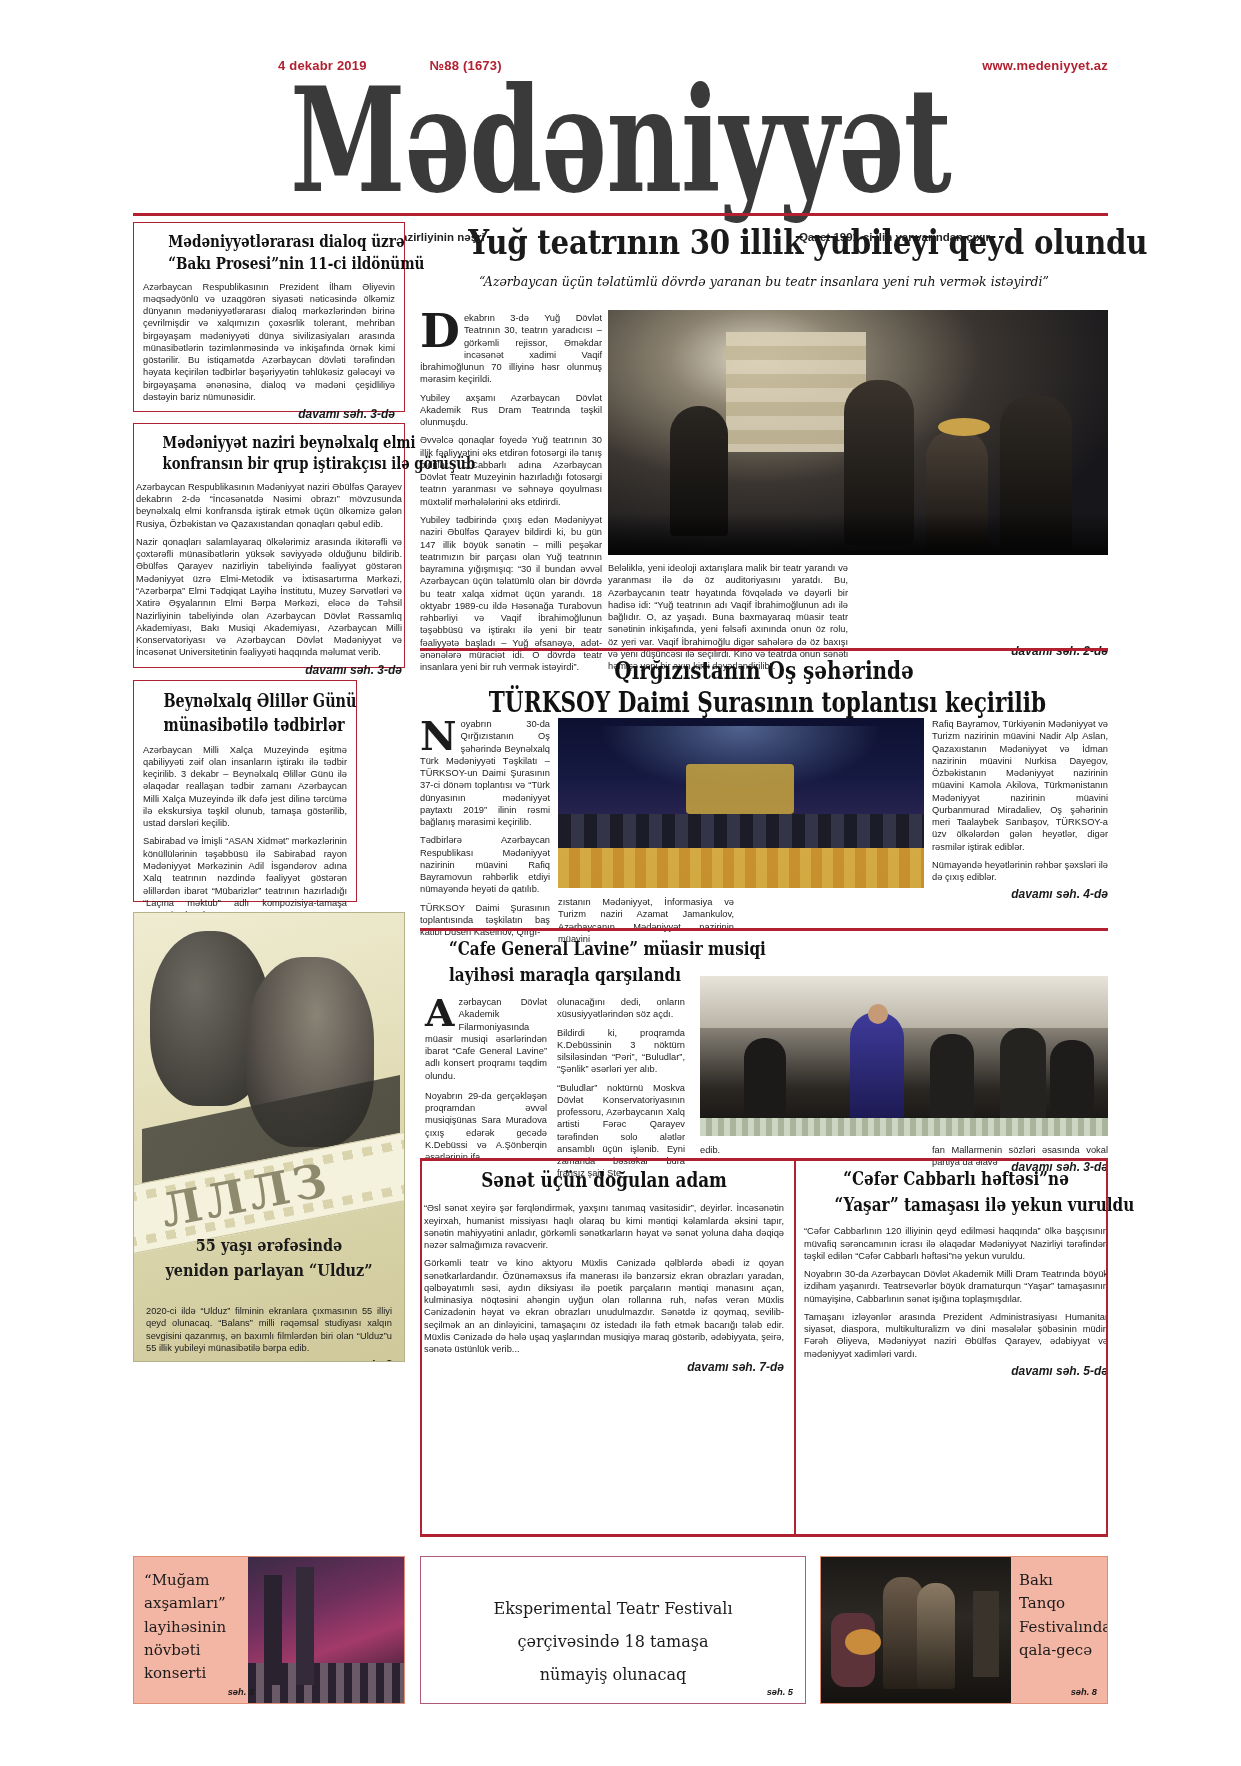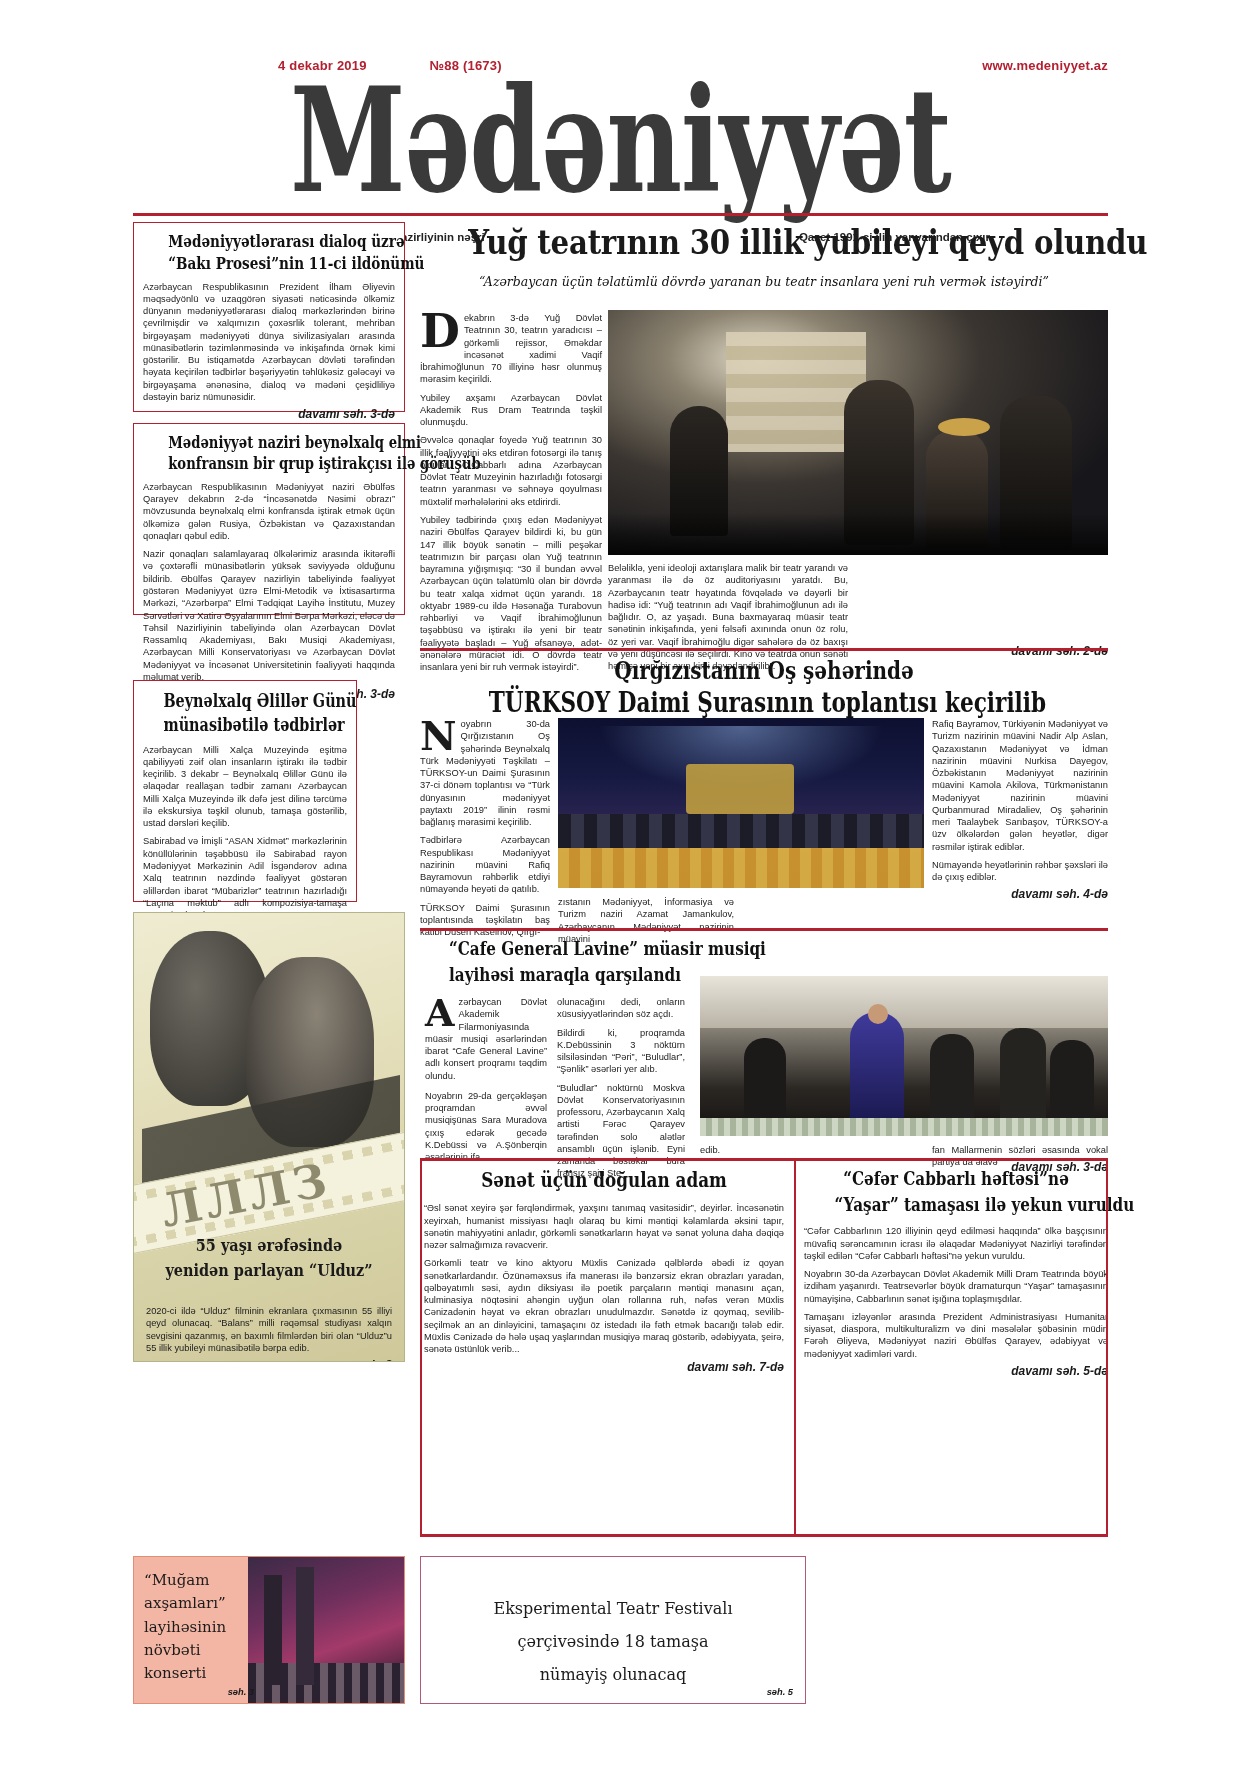--- a/index.html
+++ b/index.html
@@ -69,21 +69,21 @@
   </div>
   <div class="mh-rule"></div>
 
   <div class="box" style="left:133px;top:222px;width:272px;height:190px;padding:8px 9px;">
     <div class="hl" style="font-size:17px;line-height:1.28;">Mədəniyyətlərarası dialoq üzrə</div>
     <div class="hl" style="font-size:17px;line-height:1.28;margin-bottom:6px;">“Bakı Prosesi”nin 11-ci ildönümü</div>
     <div class="body-txt">Azərbaycan Respublikasının Prezident İlham Əliyevin məqsədyönlü və uzaqgörən siyasəti nəticəsində ölkəmiz dünyanın mədəniyyətlərarası dialoq mərkəzlərindən birinə çevrilmişdir və xalqımızın çoxəsrlik tolerant, mehriban birgəyaşam mədəniyyəti dünya sivilizasiyaları arasında münasibətlərin təzimlənməsində və inkişafında örnək kimi göstərilir. Bu istiqamətdə Azərbaycan dövləti tərəfindən həyata keçirilən tədbirlər bəşəriyyətin təhlükəsiz gələcəyi və birgəyaşama ənənəsinə, dialoq və mədəni çeşidliliyə dəstəyin bariz nümunəsidir.</div>
     <div class="cont">davamı səh. 3-də</div>
   </div>
 
-  <div class="box" style="left:133px;top:423px;width:272px;height:192px;padding:8px 9px;">
+  <div class="box" style="left:133px;top:423px;width:272px;height:245px;padding:8px 2px;">
     <div class="hl" style="font-size:16.5px;line-height:1.3;">Mədəniyyət naziri beynəlxalq elmi</div>
     <div class="hl" style="font-size:16.5px;line-height:1.3;margin-bottom:6px;">konfransın bir qrup iştirakçısı ilə görüşüb</div>
     <div class="body-txt">Azərbaycan Respublikasının Mədəniyyət naziri Əbülfəs Qarayev dekabrın 2-də “İncəsənətdə Nəsimi obrazı” mövzusunda beynəlxalq elmi konfransda iştirak etmək üçün ölkəmizə gələn Rusiya, Özbəkistan və Qazaxıstandan qonaqları qəbul edib.</div>
     <div class="body-txt" style="margin-top:6px;">Nazir qonaqları salamlayaraq ölkələrimiz arasında ikitərəfli və çoxtərəfli münasibətlərin yüksək səviyyədə olduğunu bildirib. Əbülfəs Qarayev nazirliyin tabeliyində fəaliyyət göstərən Mədəniyyət üzrə Elmi-Metodik və İxtisasartırma Mərkəzi, “Azərbərpa” Elmi Tədqiqat Layihə İnstitutu, Muzey Sərvətləri və Xatirə Əşyalarının Elmi Bərpa Mərkəzi, eləcə də Təhsil Nazirliyinin tabeliyində olan Azərbaycan Dövlət Rəssamlıq Akademiyası, Bakı Musiqi Akademiyası, Azərbaycan Milli Konservatoriyası və Azərbaycan Dövlət Mədəniyyət və İncəsənət Universitetinin fəaliyyəti haqqında məlumat verib.</div>
     <div class="cont">davamı səh. 3-də</div>
   </div>
 
   <div class="box" style="left:133px;top:680px;width:224px;height:222px;padding:8px 9px;">
     <div class="hl" style="font-size:18px;line-height:1.35;">Beynəlxalq Əlillər Günü</div>
     <div class="hl" style="font-size:18px;line-height:1.35;margin-bottom:6px;">münasibətilə tədbirlər</div>
@@ -286,14 +286,33 @@
 
   <div class="box" style="left:420px;top:1556px;width:386px;height:148px;border-color:#b05a7a;background:#ffffff;padding:0;">
     <div class="handw" style="position:absolute;left:0;right:0;top:36px;text-align:center;line-height:2.05;font-size:16px;">
       <div>Eksperimental Teatr Festivalı</div>
       <div>çərçivəsində 18 tamaşa</div>
       <div>nümayiş olunacaq</div>
     </div>
     <div class="pagref" style="position:absolute;left:0;right:12px;bottom:6px;">səh. 5</div>
   </div>
 
+  <div class="box" style="left:820px;top:1556px;width:288px;height:148px;border-color:#e08e76;background:#f4b6a4;padding:0;overflow:hidden;">
+    <div class="photo" style="position:absolute;left:0;top:0;width:190px;height:148px;">
+      <div class="grad" style="background:linear-gradient(180deg,#1b1916 0%,#2c2823 40%,#14120f 100%);"></div>
+      <div style="position:absolute;left:62px;top:20px;width:40px;height:112px;border-radius:18px 18px 4px 4px;
+        background:linear-gradient(180deg,#6b5b4a,#262019);"></div>
+      <div style="position:absolute;left:96px;top:26px;width:38px;height:106px;border-radius:18px 18px 4px 4px;
+        background:linear-gradient(180deg,#8a7a64,#2a241c);"></div>
+      <div style="position:absolute;left:10px;top:56px;width:44px;height:74px;border-radius:14px;background:#5c3338;"></div>
+      <div style="position:absolute;left:24px;top:72px;width:36px;height:26px;border-radius:50%;background:#c98b3c;"></div>
+      <div style="position:absolute;left:152px;top:34px;width:26px;height:86px;background:#3a332b;"></div>
+    </div>
+    <div class="handw" style="position:absolute;left:198px;top:12px;width:84px;line-height:1.55;font-size:15px;">
+      <div>Bakı</div>
+      <div>Tanqo</div>
+      <div>Festivalında</div>
+      <div>qala-gecə</div>
+    </div>
+    <div class="pagref" style="position:absolute;right:10px;bottom:6px;">səh. 8</div>
+  </div>
 
 </div>
 
 </body></html>

